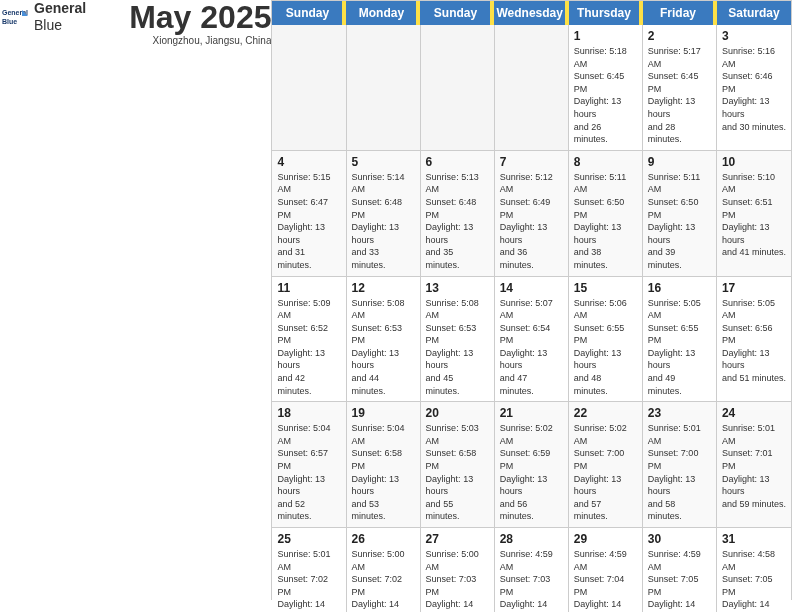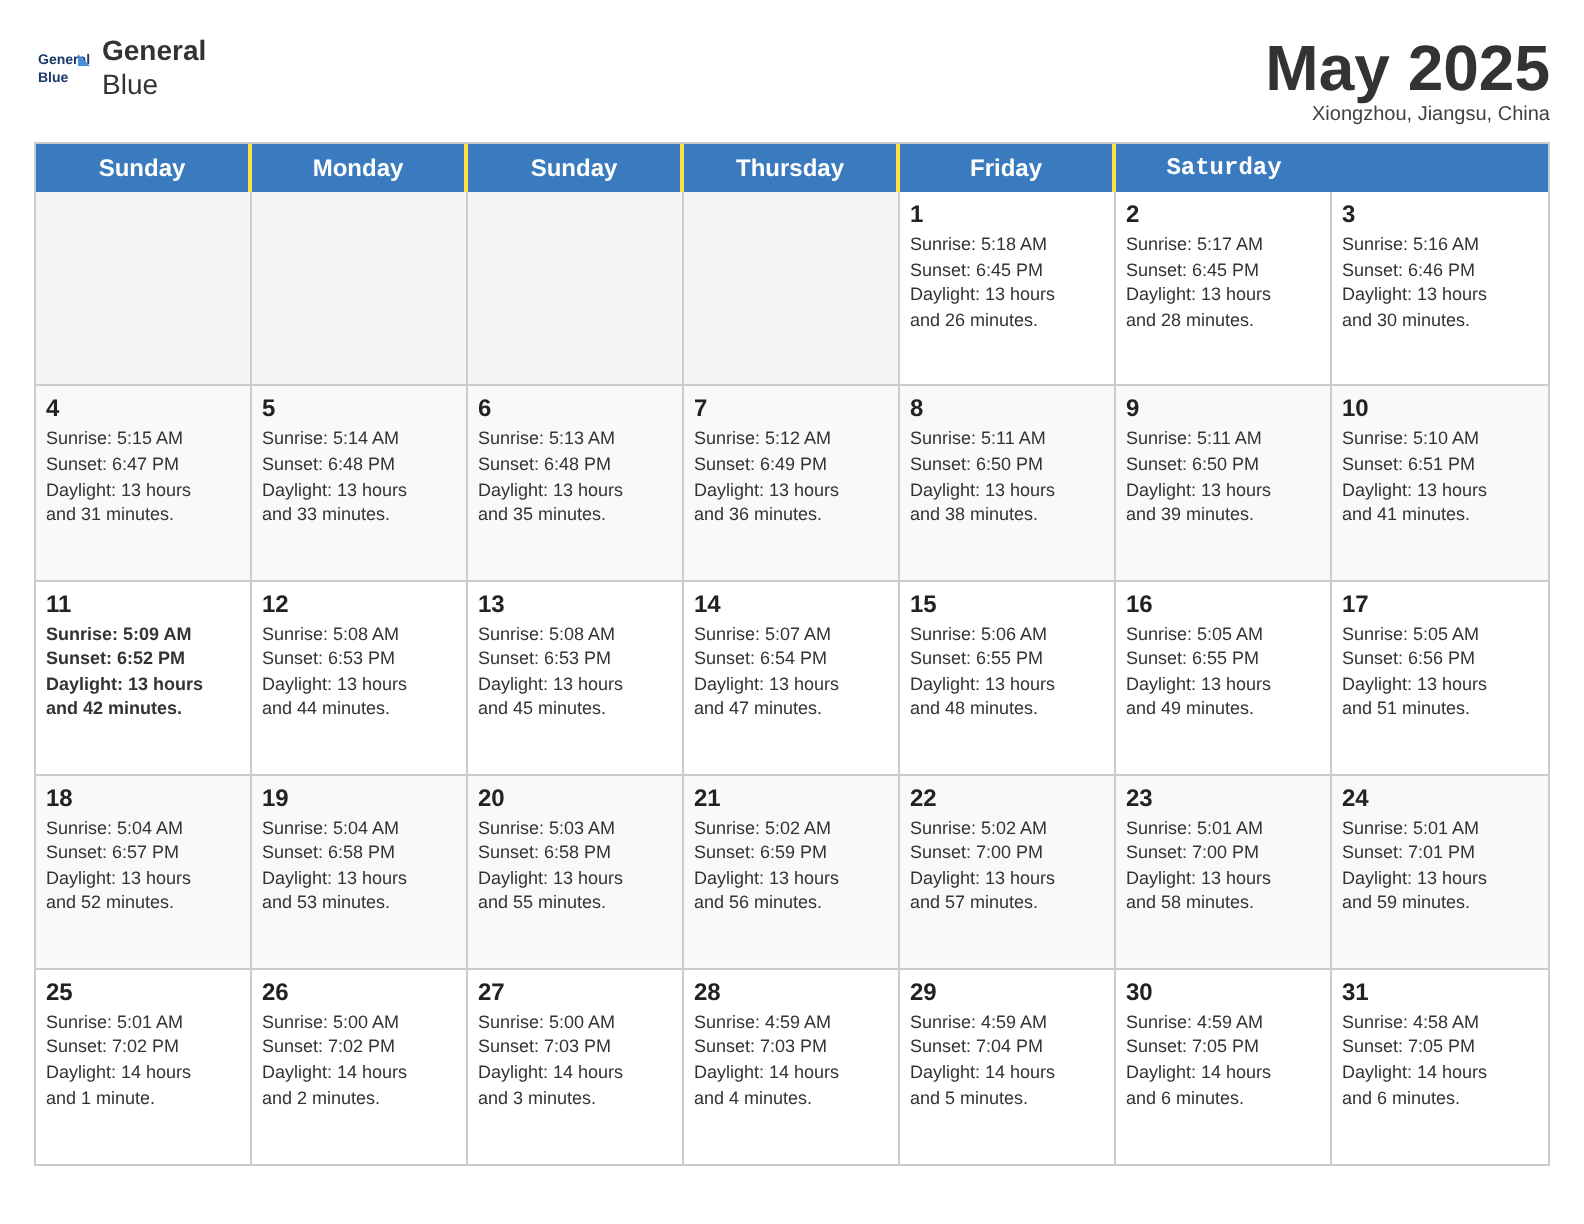--- a/index.html
+++ b/index.html
@@ -6,23 +6,22 @@
     body {
       font-family: Arial, sans-serif;
       background: #fff;
       width: 792px;
       height: 612px;
       overflow: hidden;
     }
     .page {
       width: 792px;
       height: 600px;
-      padding: 17px;
+      padding: 0;
       display: flex;
-      flex-direction: column;
     }
     .header {
       display: flex;
       justify-content: space-between;
       align-items: flex-start;
       margin-bottom: 8px;
     }
     .logo {
       display: flex;
       align-items: center;
@@ -63,23 +62,23 @@
       display: grid;
       grid-template-columns: repeat(7, 1fr);
       background: #3a7abf;
     }
     .cal-header-cell {
       color: #fff;
       font-size: 12px;
       font-weight: bold;
       text-align: center;
       padding: 5px 2px;
-      border-right: 2px solid #fde047;
-    }
-    .cal-header-cell:last-child { border-right: none; font-family: Liberation Mono, monospace; }
+      border-right: 4px solid #fde047;
+    }
+    .cal-header-cell:last-child { border-right: none; }
     .cal-body {
       flex: 1;
       display: grid;
       grid-template-rows: repeat(5, 1fr);
     }
     .cal-week {
       display: grid;
       grid-template-columns: repeat(7, 1fr);
       border-bottom: 1px solid #ccc;
     }
@@ -128,20 +127,21 @@
       <div class="month-year">May 2025</div>
       <div class="location">Xiongzhou, Jiangsu, China</div>
     </div>
   </div>
 
   <div class="calendar">
     <div class="cal-header">
     <div class="cal-header-cell">Sunday</div>
         <div class="cal-header-cell">Monday</div>
         <div class="cal-header-cell">Sunday</div>
+        <div class="cal-header-cell">Wednesday</div>
         <div class="cal-header-cell">Thursday</div>
         <div class="cal-header-cell">Friday</div>
         <div class="cal-header-cell">Saturday</div>
       </div>
     <div class="cal-body">
     <div class="cal-week">
           <div class="cal-cell empty"></div>
           <div class="cal-cell empty"></div>
           <div class="cal-cell empty"></div>
           <div class="cal-cell empty"></div>
@@ -214,21 +214,21 @@
             <div class="day-number">10</div>
             <div class="cell-detail" style="white-space: pre-line;">Sunrise: 5:10 AM
 Sunset: 6:51 PM
 Daylight: 13 hours
 and 41 minutes.</div>
           </div>
         </div>
         <div class="cal-week">
           <div class="cal-cell">
             <div class="day-number">11</div>
-            <div class="cell-detail" style="white-space: pre-line; font-weight: bold;">Sunrise: 5:09 AM
+            <div class="cell-detail" style="white-space: pre-line;">Sunrise: 5:09 AM
 Sunset: 6:52 PM
 Daylight: 13 hours
 and 42 minutes.</div>
           </div>
           <div class="cal-cell">
             <div class="day-number">12</div>
             <div class="cell-detail" style="white-space: pre-line;">Sunrise: 5:08 AM
 Sunset: 6:53 PM
 Daylight: 13 hours
 and 44 minutes.</div>

